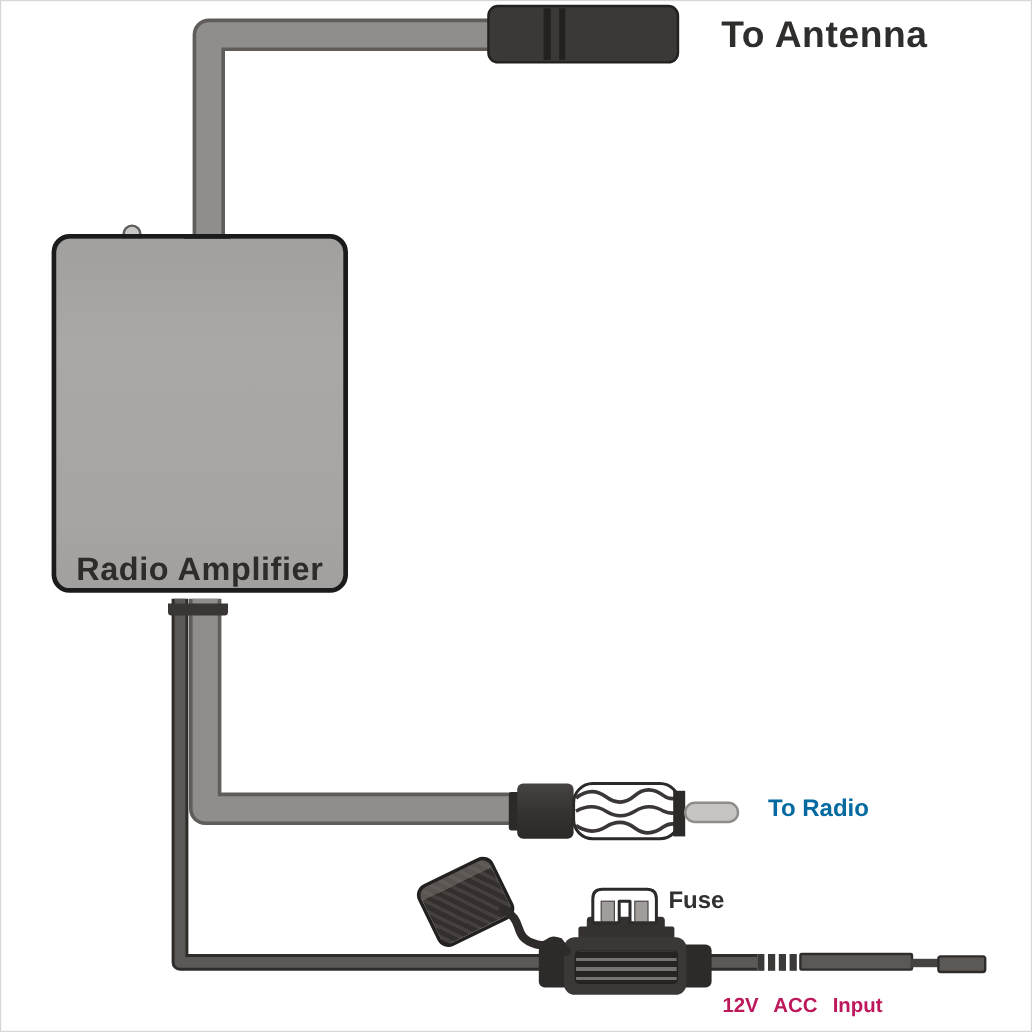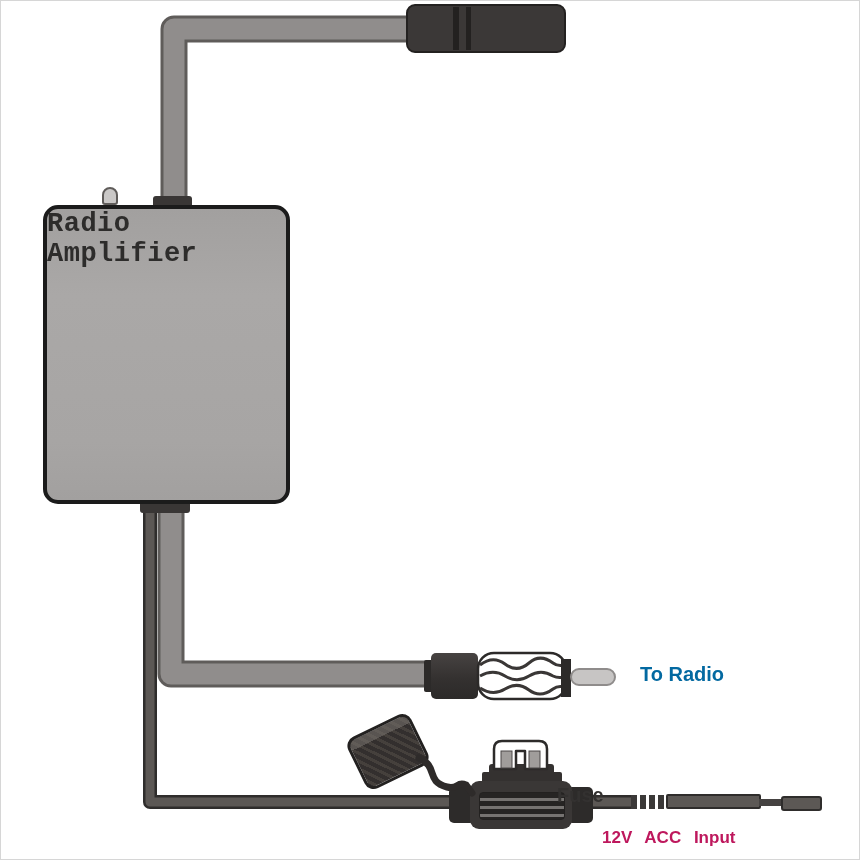--- a/index.html
+++ b/index.html
@@ -6,29 +6,29 @@
   body{font-family:"Liberation Sans","DejaVu Sans",sans-serif;}
   #stage{
     position:relative;width:860px;height:860px;background:#ffffff;
     border:1px solid #d6d6d6;box-sizing:border-box;overflow:hidden;
   }
   .abs{position:absolute;}
   svg{position:absolute;left:0;top:0;}
   .label{position:absolute;color:#363433;white-space:nowrap;}
   .lbl-antenna{left:600px;top:10px;font-size:31px;font-weight:bold;letter-spacing:.5px;color:#2f2e2d;}
   .lbl-radio{left:639px;top:662px;font-size:20px;font-weight:bold;color:#0369a1;}
-  .lbl-fuse{left:556px;top:739px;font-size:20px;font-weight:bold;color:#333130;margin-top:44px;}
+  .lbl-fuse{left:556px;top:739px;font-size:20px;font-weight:bold;color:#333130;}
   .lbl-power{left:601px;top:827px;font-size:17px;font-weight:bold;word-spacing:8px;color:#be185d;}
 
   
   .amp-box{
-    left:42px;top:204px;width:247px;height:299px;box-sizing:border-box;
+    left:42px;top:194px;width:247px;height:299px;box-sizing:border-box;
     background:linear-gradient(180deg,#a09e9d 0%,#abb0ac00 0%),linear-gradient(180deg,#a2a09f,#aaa8a7 30%,#a7a5a4 80%,#a2a09f);
     border:4px solid #1b1b1b;border-radius:15px;z-index:2;
-    display:flex;align-items:flex-start;justify-content:center;font-family:Liberation Mono, monospace;
+    display:flex;align-items:flex-end;justify-content:center;
   }
   .amp-box .amp-label{font-size:27px;font-weight:bold;color:#2d2c2b;letter-spacing:.5px;}
   .stub{left:101px;top:186px;width:16px;height:18px;background:#cac8c7;border:2px solid #5f5c5a;
         border-radius:8px 8px 3px 3px;box-sizing:border-box;z-index:1;}
   .collar-top{left:152px;top:195px;width:39px;height:11px;background:#393635;border-radius:3px 3px 0 0;z-index:1;}
   .collar-bottom{left:139px;top:502px;width:50px;height:10px;background:#393635;border-radius:0 0 3px 3px;z-index:1;}
 
   
   .ant-conn{left:405px;top:3px;width:160px;height:49px;background:#3b3837;border:2px solid #232120;
             border-radius:9px;box-sizing:border-box;z-index:3;}
@@ -123,17 +123,18 @@
     <path d="M479 675 c9 -5 17 -5 25 0 c8 5 16 5 24 0 c8 -5 16 -5 24 0 c4 2 7 2 11 1" fill="none" stroke="#3a3736" stroke-width="3"></path>
     <path d="M479 687 c9 6 17 6 25 1 c8 -5 16 -5 24 1 c8 6 16 5 24 -1 c4 -3 7 -3 11 -2" fill="none" stroke="#3a3736" stroke-width="3"></path>
     <rect x="560" y="658" width="10" height="38" fill="#2c2a29"></rect>
     <rect x="570" y="668" width="44" height="16" rx="8" fill="#c7c5c4" stroke="#8f8c8b" stroke-width="2"></rect>
 
     <path d="M493 768 L493 748 Q493 740 501 740 L538 740 Q546 740 546 748 L546 768 L524 768 L524 750 L515 750 L515 768 Z" fill="#ffffff" stroke="#2d2b2a" stroke-width="2.5" stroke-linejoin="round"></path>
     <rect x="500" y="750" width="11" height="17" fill="#a09d9b" stroke="#4a4747" stroke-width="1"></rect>
     <rect x="528" y="750" width="11" height="17" fill="#a09d9b" stroke="#4a4747" stroke-width="1"></rect>
   </svg>
 
+  <div class="label lbl-antenna">To Antenna</div>
   <div class="label lbl-radio">To Radio</div>
   <div class="label lbl-fuse">Fuse</div>
   <div class="label lbl-power">12V ACC Input</div>
 
 </div>
 
 </body></html>

